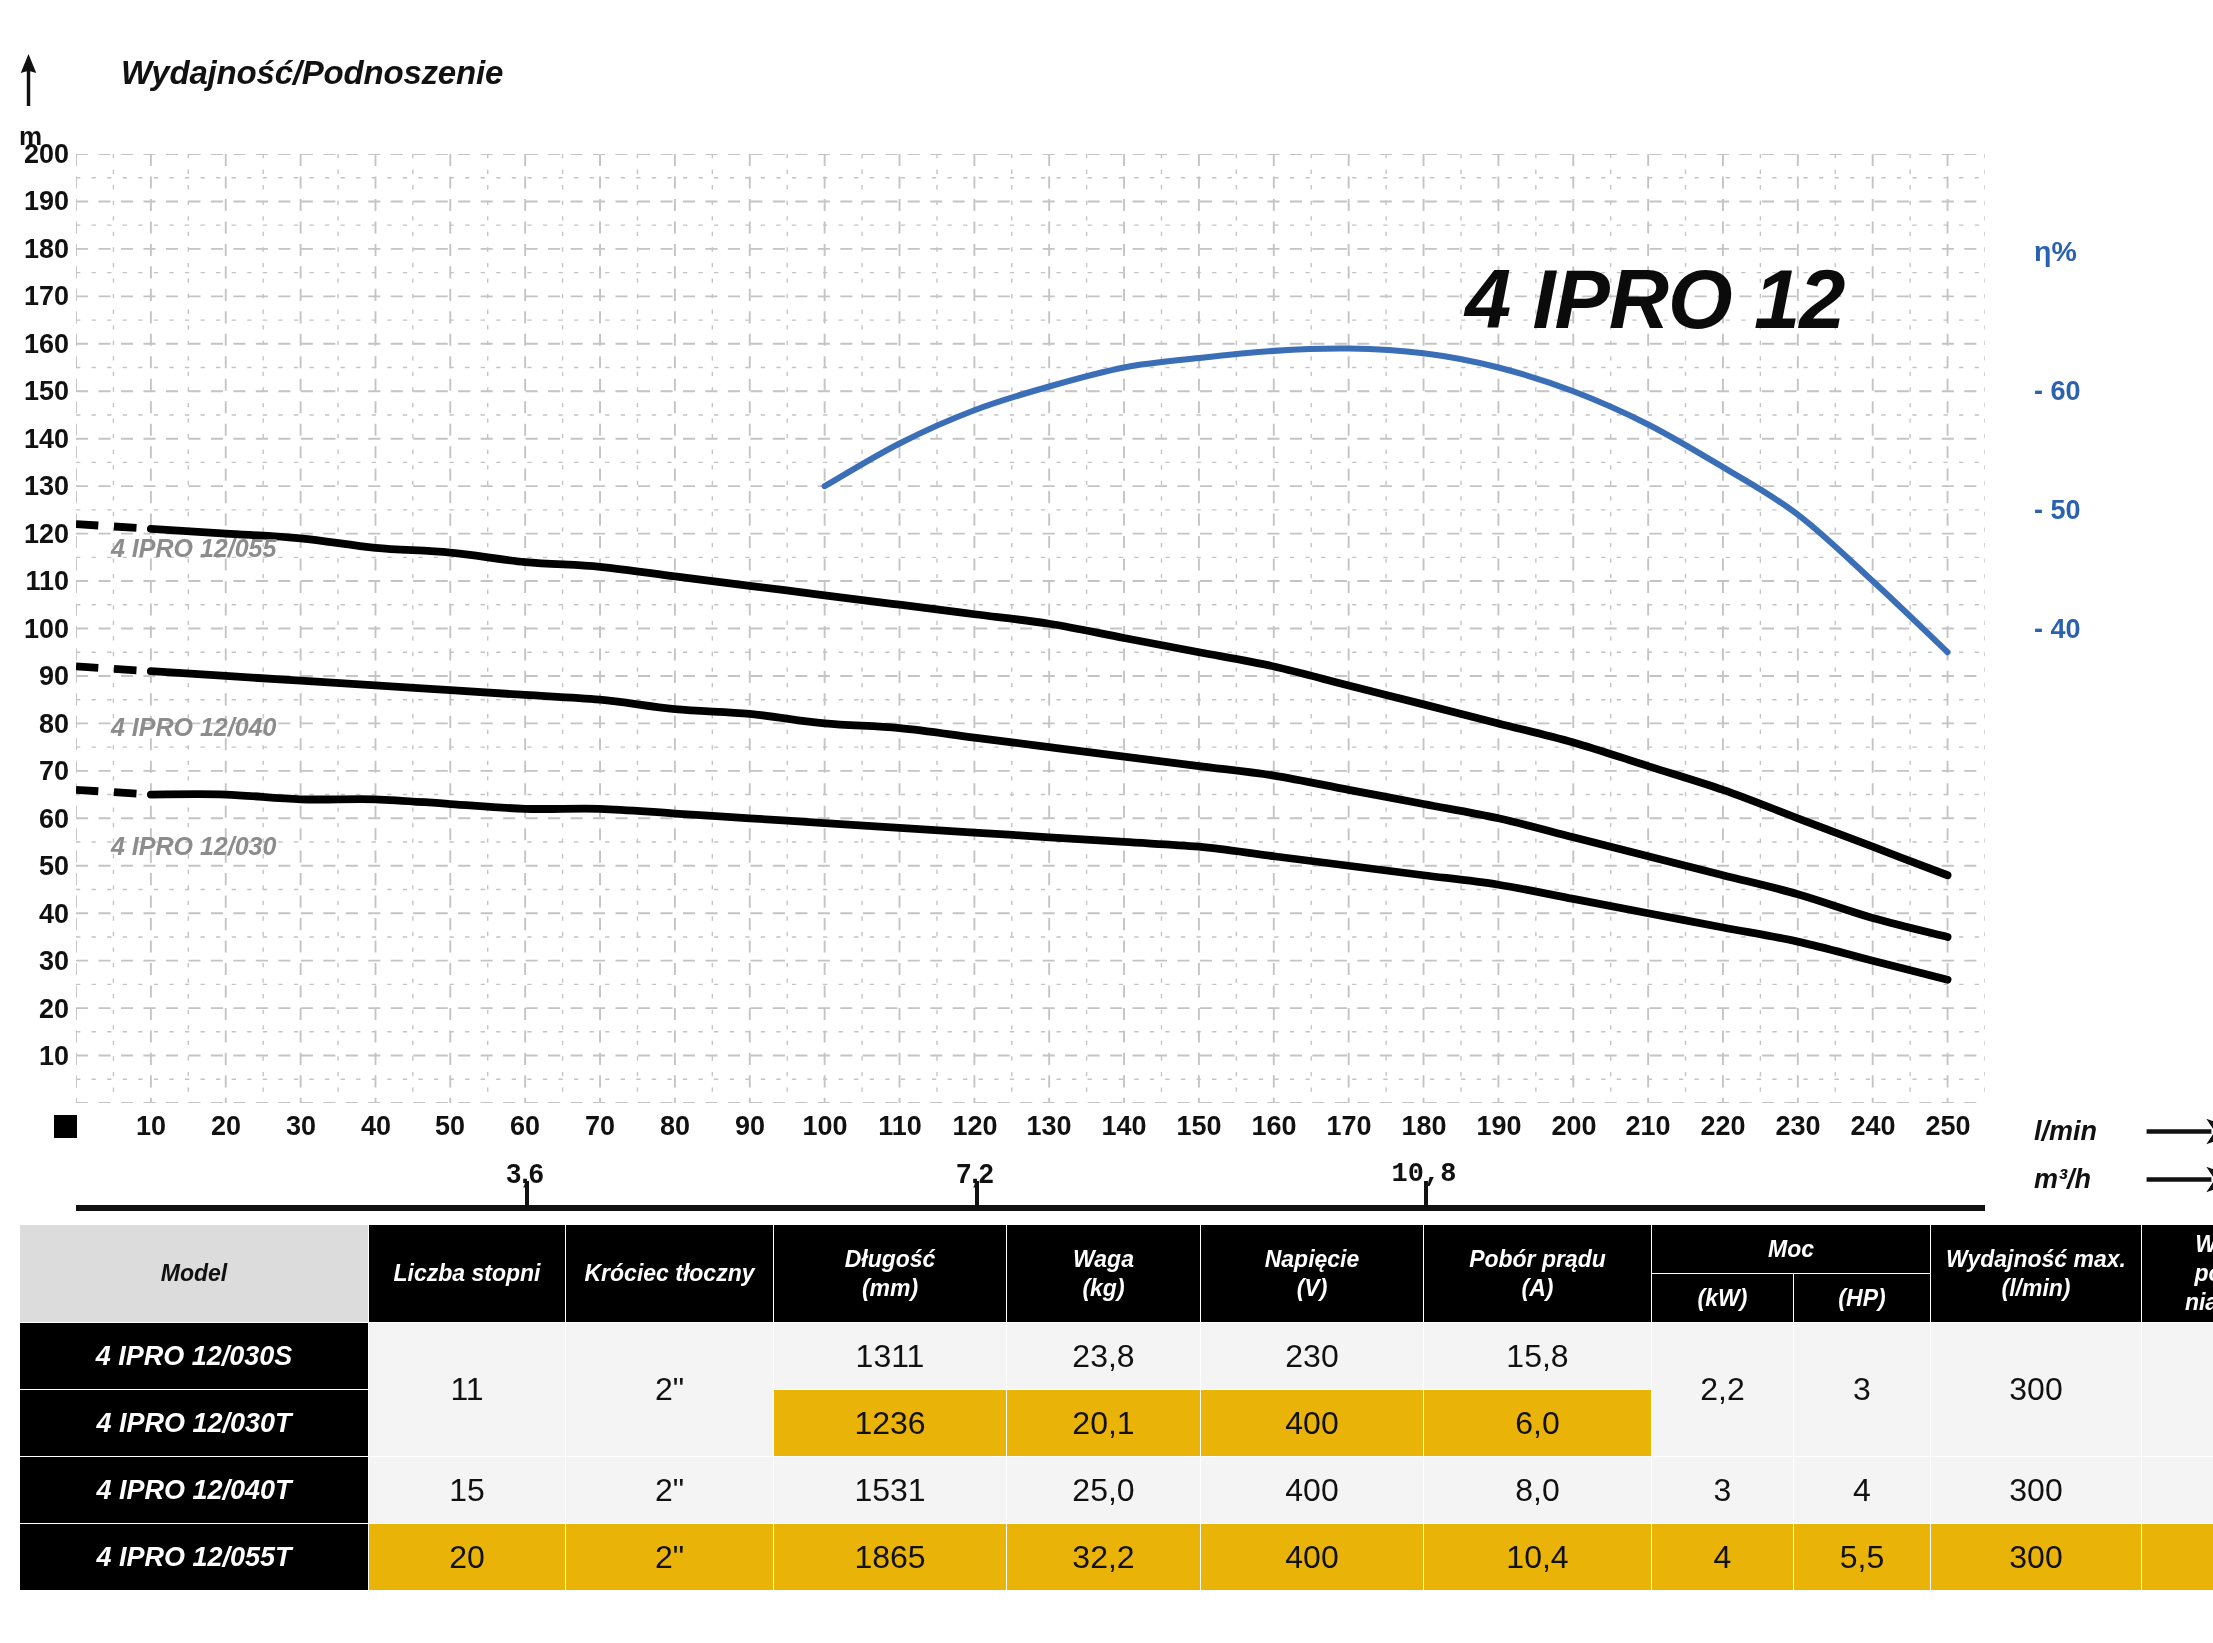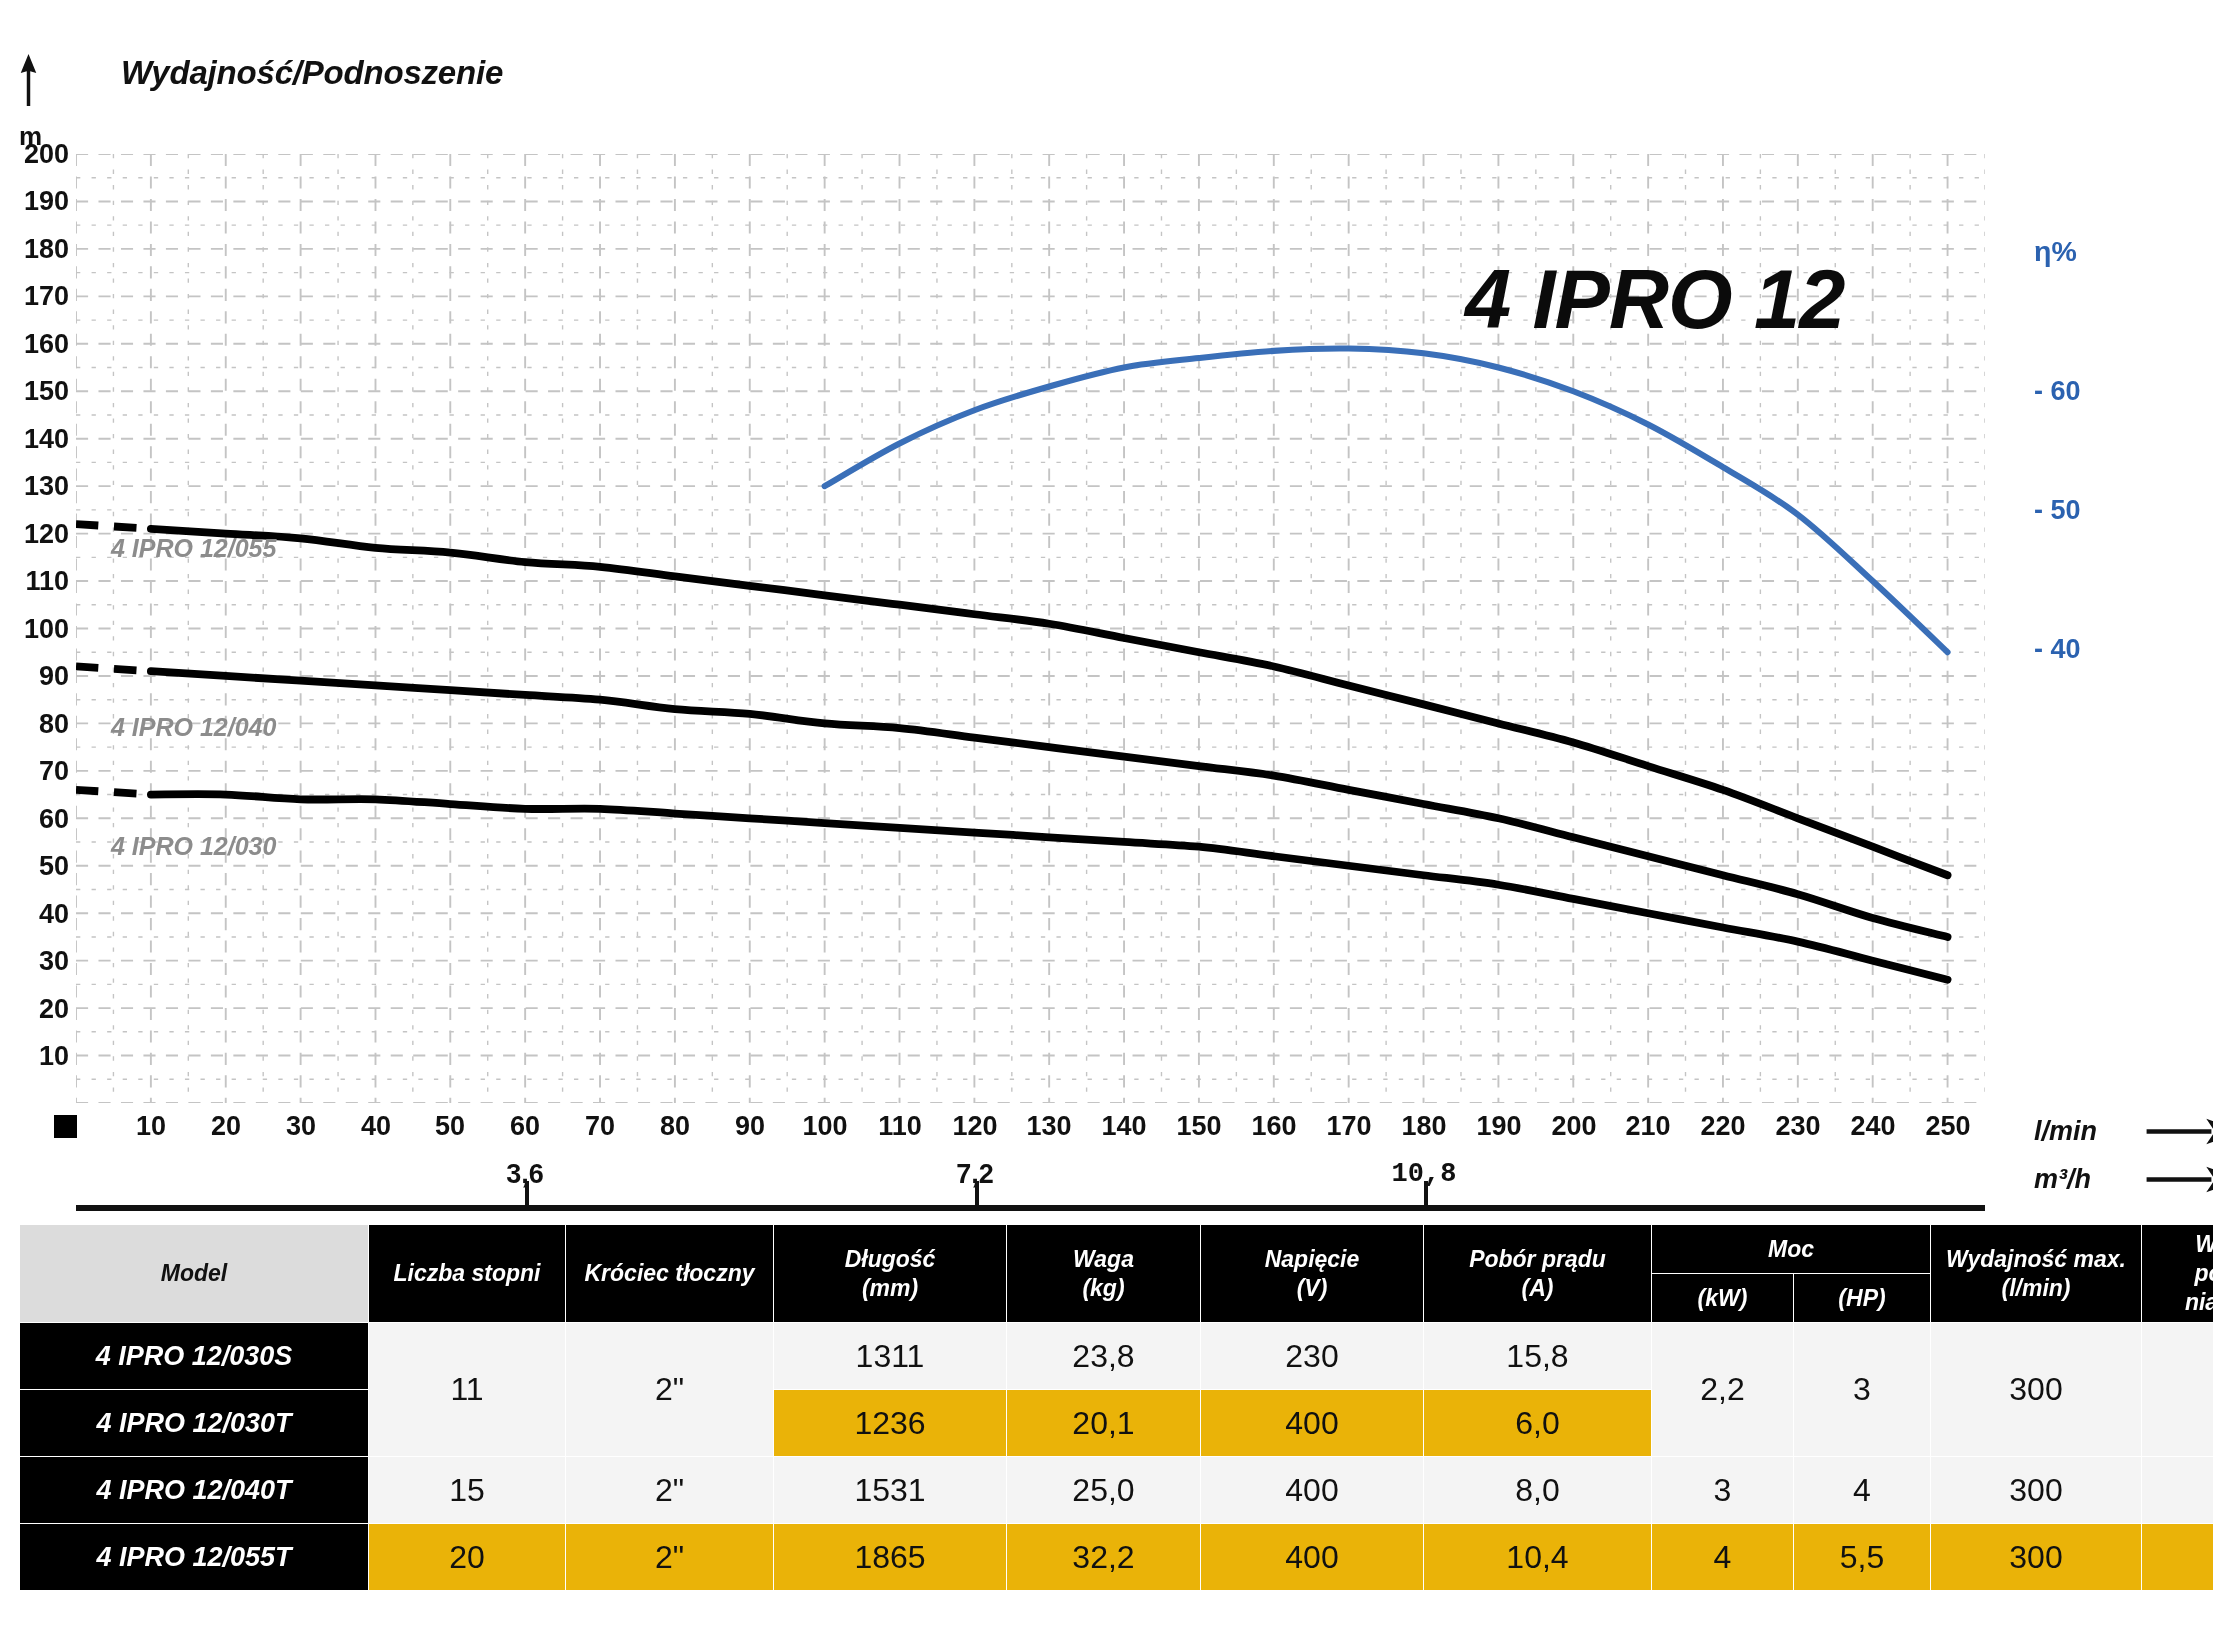--- a/index.html
+++ b/index.html
@@ -190,21 +190,21 @@
         <path d="M 0.0 735.7 C 14.4 736.6, 72.2 740.2, 86.6 741.1" fill="none" stroke="#000000" stroke-width="9" stroke-dasharray="26,18" stroke-linecap="butt"></path>
         <path d="M 86.6 741.1 C 101.0 741.1, 144.3 740.2, 173.2 741.1 C 202.0 742.1, 230.9 745.7, 259.8 746.6 C 288.6 747.6, 317.5 745.7, 346.4 746.6 C 375.2 747.6, 404.1 750.3, 432.9 752.1 C 461.8 754.0, 490.7 756.7, 519.5 757.6 C 548.4 758.5, 577.3 756.7, 606.1 757.6 C 635.0 758.5, 663.8 761.3, 692.7 763.1 C 721.6 764.9, 750.4 766.8, 779.3 768.6 C 808.2 770.4, 837.0 772.3, 865.9 774.1 C 894.7 775.9, 923.6 777.8, 952.5 779.6 C 981.3 781.4, 1010.2 783.2, 1039.1 785.1 C 1067.9 786.9, 1096.8 788.7, 1125.6 790.6 C 1154.5 792.4, 1183.4 794.2, 1212.2 796.0 C 1241.1 797.9, 1270.0 798.8, 1298.8 801.5 C 1327.7 804.3, 1356.5 808.9, 1385.4 812.5 C 1414.3 816.2, 1443.1 819.8, 1472.0 823.5 C 1500.9 827.2, 1529.7 830.8, 1558.6 834.5 C 1587.5 838.1, 1616.3 840.9, 1645.2 845.5 C 1674.0 850.0, 1702.9 856.4, 1731.8 861.9 C 1760.6 867.4, 1789.5 872.9, 1818.4 878.4 C 1847.2 883.9, 1876.1 889.4, 1904.9 894.9 C 1933.8 900.4, 1962.7 904.9, 1991.5 911.3 C 2020.4 917.7, 2049.3 926.0, 2078.1 933.3 C 2107.0 940.6, 2150.3 951.6, 2164.7 955.3" fill="none" stroke="#000000" stroke-width="9" stroke-linecap="round"></path>
         <path d="M 865.9 384.3 C 880.3 376.1, 923.6 349.5, 952.5 334.9 C 981.3 320.3, 1010.2 307.4, 1039.1 296.5 C 1067.9 285.5, 1096.8 277.2, 1125.6 269.0 C 1154.5 260.8, 1183.4 252.5, 1212.2 247.0 C 1241.1 241.6, 1270.0 239.3, 1298.8 236.1 C 1327.7 232.9, 1356.5 229.7, 1385.4 227.8 C 1414.3 226.0, 1443.1 224.6, 1472.0 225.1 C 1500.9 225.5, 1529.7 226.9, 1558.6 230.6 C 1587.5 234.2, 1616.3 239.7, 1645.2 247.0 C 1674.0 254.4, 1702.9 263.5, 1731.8 274.5 C 1760.6 285.5, 1789.5 298.3, 1818.4 312.9 C 1847.2 327.6, 1876.1 345.0, 1904.9 362.3 C 1933.8 379.7, 1962.7 395.3, 1991.5 417.2 C 2020.4 439.2, 2049.3 467.6, 2078.1 494.1 C 2107.0 520.6, 2150.3 562.7, 2164.7 576.5" fill="none" stroke="#3a6fb8" stroke-width="7" stroke-linecap="round"></path>
       </svg>
   </div>
 
   <div id="eta-title">η%</div>
   <div id="eta-labels">
       <div class="etalab" style="top: 237px;">- 60</div>
       <div class="etalab" style="top: 356px;">- 50</div>
-      <div class="etalab" style="top: 475px; margin-top: 20px;">- 40</div>
+      <div class="etalab" style="top: 475px;">- 40</div>
     </div>
 
   <div id="model-title">4 IPRO 12</div>
 
   <div id="x-marker"></div>
   <div id="x-labels">
       <div class="xlab" style="left: 151px;">10</div>
       <div class="xlab" style="left: 226px;">20</div>
       <div class="xlab" style="left: 301px;">30</div>
       <div class="xlab" style="left: 376px;">40</div>

